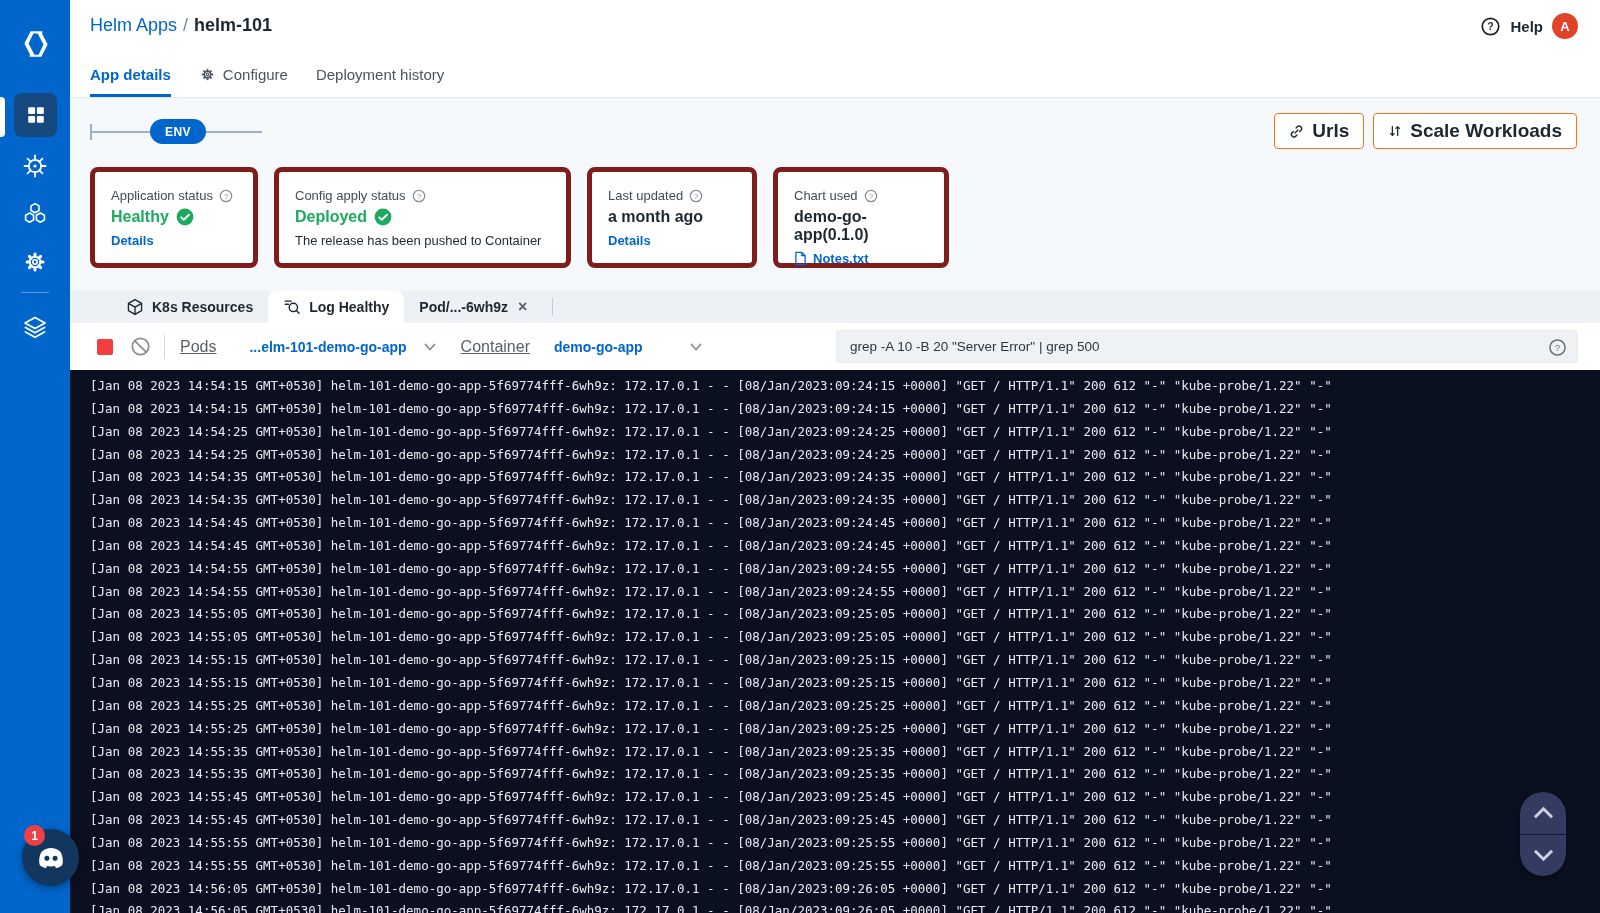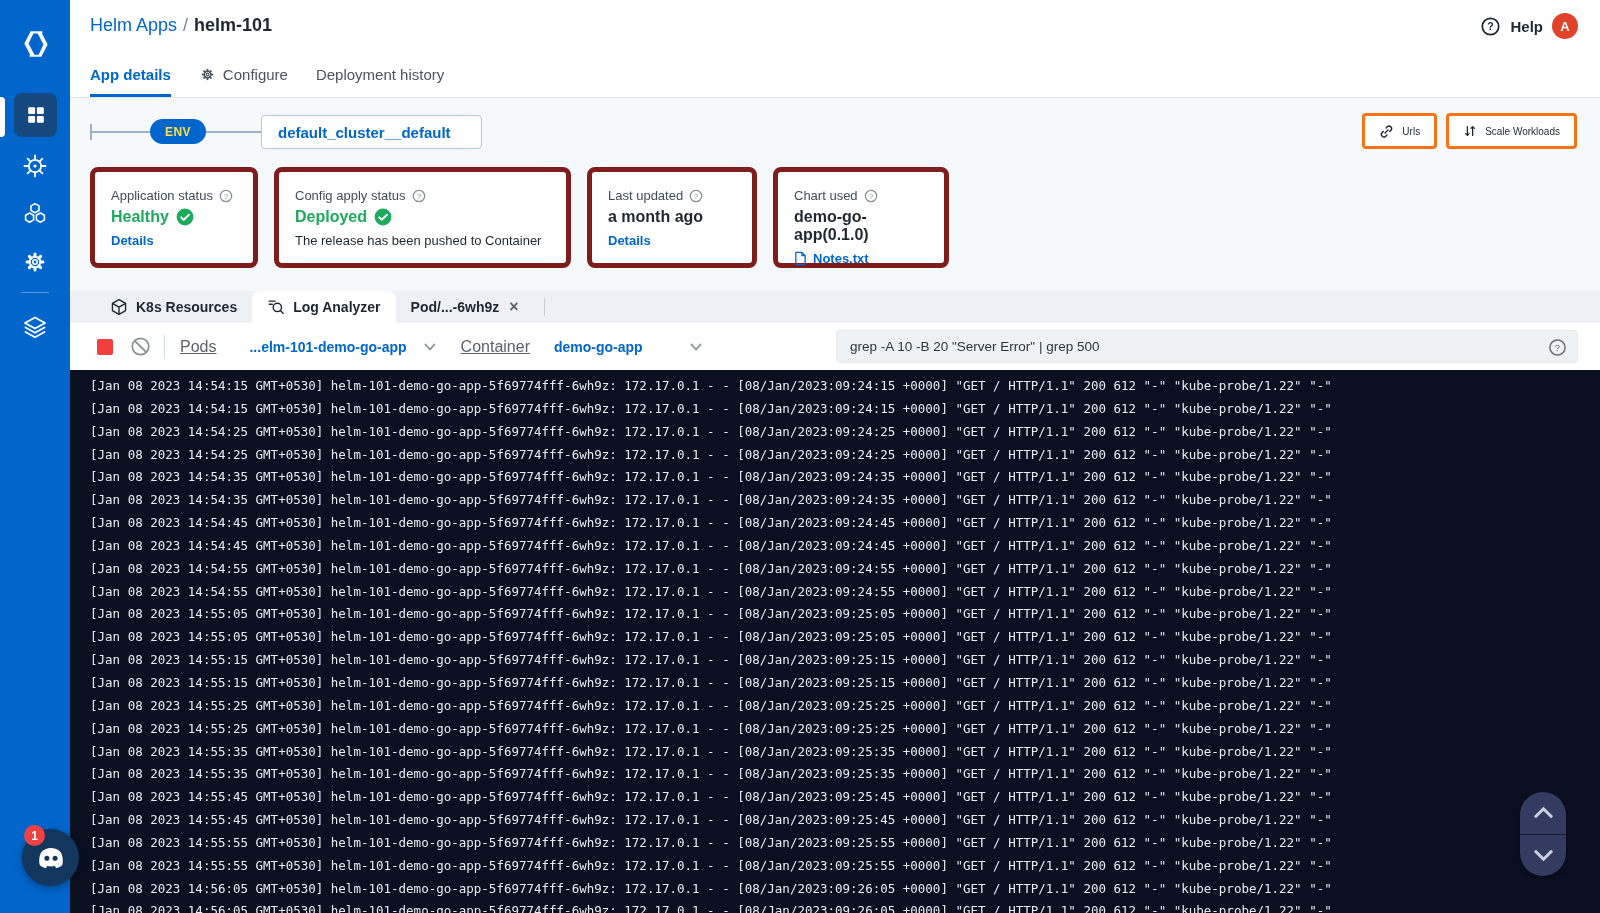--- a/index.html
+++ b/index.html
@@ -32,37 +32,37 @@
   .hdr-tabs { position:absolute; left:20px; bottom:0; display:flex; gap:28px; }
   .hdr-tab { font-size:15px; color:#4a545e; padding-bottom:11px; display:flex; align-items:center; gap:7px; cursor:pointer; border-bottom:3px solid transparent; }
   .hdr-tab.active { color:#0066cc; font-weight:700; border-bottom-color:#0066cc; }
 
   .content { flex:1; background:#f6f9fb; display:flex; flex-direction:column; min-height:0; }
 
   
   .env-row { height:62px; position:relative; flex:none; }
   .env-tick { position:absolute; left:20px; top:26px; width:2px; height:16px; background:#9db0c8; }
   .env-line { position:absolute; left:20px; top:33px; width:172px; height:2px; background:#9db0c8; }
-  .env-pill { position:absolute; left:80px; top:21px; height:25px; padding:0 15px; border-radius:13px; background:#0066cc; color:#fde047; font-size:12px; font-weight:700; letter-spacing:.4px; display:flex; align-items:center; cursor:pointer; }
+  .env-pill { position:absolute; left:80px; top:21px; height:25px; padding:0 15px; border-radius:13px; background:#0066cc; color:#ffffff; font-size:12px; font-weight:700; letter-spacing:.4px; display:flex; align-items:center; cursor:pointer; }
   .env-select { position:absolute; left:191px; top:17px; width:221px; height:34px; background:#fff; border:1px solid #b3c7e2; border-radius:4px; display:flex; align-items:center; padding:0 16px; color:#0066cc; font-weight:700; font-size:15px; cursor:pointer; }
   .env-actions { position:absolute; right:23px; top:15px; display:flex; gap:9px; }
-  .btn { height:36px; background:#fff; border:3px solid #f97316; border-radius:4px; padding:0 14px; display:flex; align-items:center; gap:8px; font-size:10px; font-weight:400; color:#1d2730; cursor:pointer; }
+  .btn { height:36px; background:#fff; border:1px solid #f97316; border-radius:4px; padding:0 14px; display:flex; align-items:center; gap:8px; font-size:19px; font-weight:700; color:#1d2730; cursor:pointer; }
 
   
   .cards { flex:none; display:flex; gap:16px; margin:7px 0 0 20px; }
   .card { background:#fff; border:5px solid #7f1d1d; border-radius:8px; height:101px; padding:16px; }
   .card.c1{width:168px}.card.c2{width:297px}.card.c3{width:170px}.card.c4{width:176px}
   .card-title { font-size:13px; color:#404b55; display:flex; align-items:center; gap:6px; }
   .card-value { margin-top:5px; font-size:16px; font-weight:700; display:flex; align-items:center; gap:7px; }
   .card-value.green { color:#1caa5c; }
   .card-link { margin-top:7px; font-size:13px; font-weight:600; color:#0066cc; display:flex; align-items:center; gap:6px; cursor:pointer; }
   .card-sub { margin-top:7px; font-size:13px; color:#1d2730; }
 
   
-  .tabstrip { flex:none; margin-top:23px; height:32px; background:#edf1f5; display:flex; align-items:flex-end; padding-left:25px; }
+  .tabstrip { flex:none; margin-top:23px; height:32px; background:#edf1f5; display:flex; align-items:flex-end; padding-left:41px; }
   .wtab { height:32px; display:flex; align-items:center; gap:8px; padding:0 15px; font-size:14px; font-weight:600; color:#1d2730; cursor:pointer; }
   .wtab.active { background:#fff; border-radius:8px 8px 0 0; }
   .wtab .x { font-size:16px; color:#596168; margin-left:2px; cursor:pointer; line-height:1; }
   .wtab-sep { width:1px; height:18px; background:#c5cdd6; margin:0 0 7px 10px; }
 
   
   .controls { flex:none; height:47px; background:#fff; display:flex; align-items:center; padding:0 22px 0 27px; }
   .stop-sq { width:16px; height:16px; background:#f33e3e; border-radius:2px; cursor:pointer; }
   .prohibit { margin-left:17px; cursor:pointer; display:flex; }
   .v-div { width:1px; height:24px; background:#d0d7de; margin-left:13px; }
@@ -195,21 +195,20 @@
         </span>
     </div>
   </header>
 
   <div class="content">
 
     <div class="env-row">
       <span class="env-tick"></span>
       <span class="env-line"></span>
       <span class="env-pill">ENV</span>
-      <span class="env-select">default_cluster__default</span>
       <div class="env-actions">
         <span class="btn">
           <span>
             <svg viewBox="0 0 16 16" width="15" height="15" fill="none" stroke="#1d2730" stroke-width="1.5" stroke-linecap="round">
               <path d="M6.4 9.6 L9.6 6.4"></path>
               <path d="M7.6 4.2 l1.4-1.4 a2.7 2.7 0 0 1 3.8 3.8 L11.4 8"></path>
               <path d="M8.4 11.8 l-1.4 1.4 a2.7 2.7 0 0 1 -3.8 -3.8 L4.6 8"></path>
             </svg>
           </span>
           <span>Urls</span>
@@ -321,21 +320,21 @@
       </span>
       <span class="wtab active">
         <span>
           <svg viewBox="0 0 20 20" width="18" height="18" fill="none" stroke="#1d2730" stroke-width="1.6" stroke-linecap="round">
             <path d="M2.5 3.5 H9"></path>
               <path d="M2.5 7 H6"></path>
             <circle cx="11.5" cy="10.5" r="4.6"></circle>
             <path d="M14.9 14 L17.8 17"></path>
           </svg>
         </span>
-        <span>Log Analyzer</span>
+        <span>Log Healthy</span>
       </span>
       <span class="wtab">
         <span>Pod/...-6wh9z</span>
         <span class="x">×</span>
       </span>
       <span class="wtab-sep"></span>
     </div>
 
     <div class="controls">
       <span class="stop-sq"></span>

